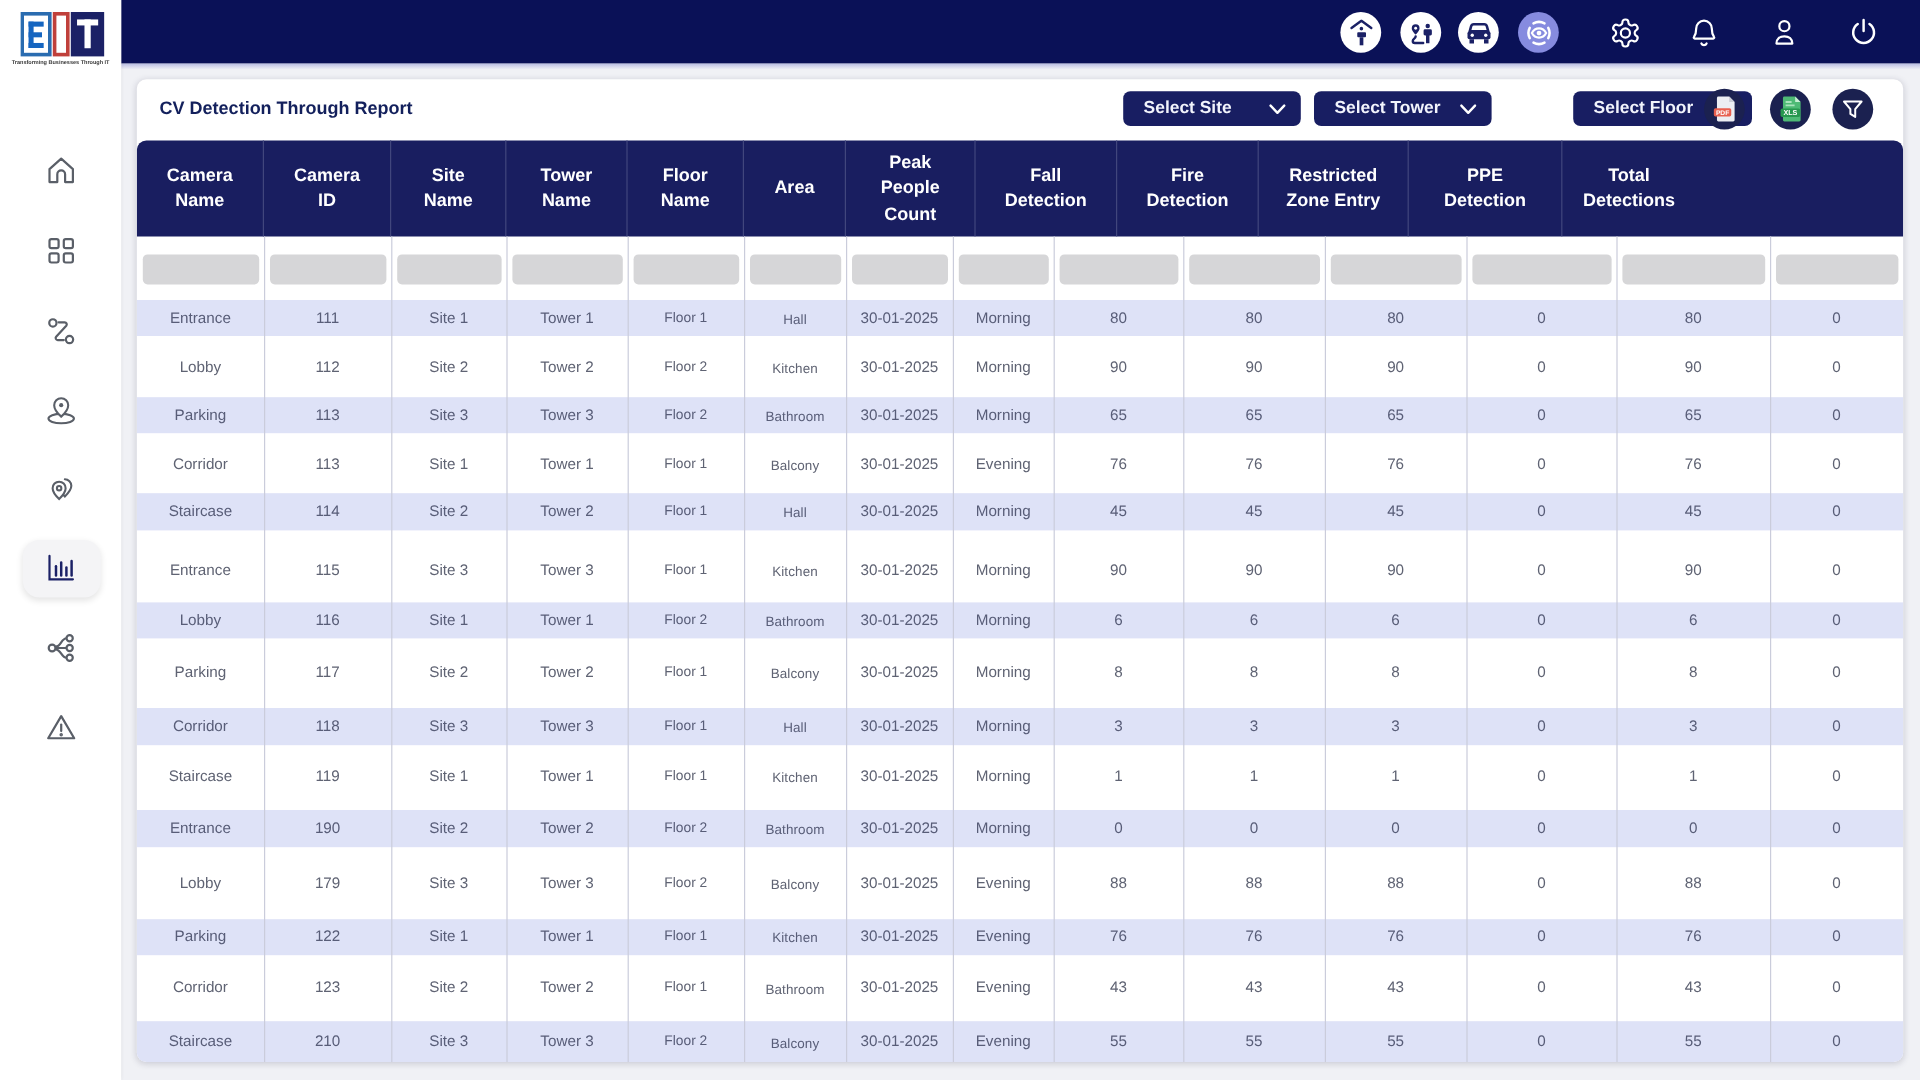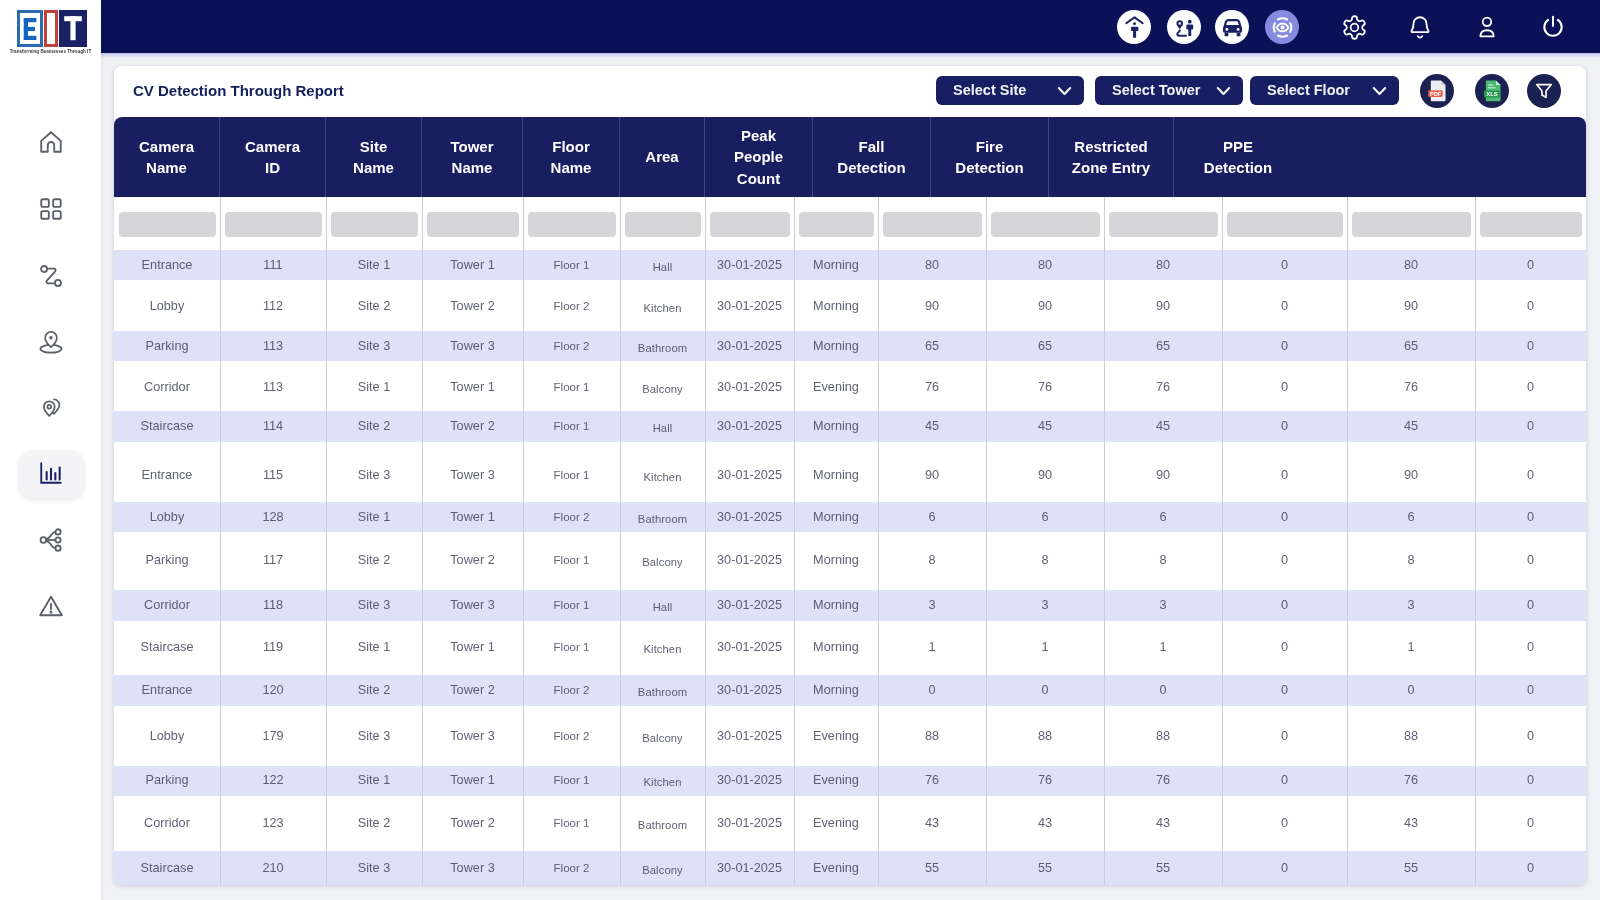--- a/index.html
+++ b/index.html
@@ -179,21 +179,21 @@
     </svg></div>
 
 <div class="card">
   <div class="title">CV Detection Through Report</div>
   <div class="sel" style="left:822px; width:148px;">Select Site<svg width="15" height="10" viewBox="0 0 15 10" fill="none" stroke="#fff" stroke-width="2" stroke-linecap="round" stroke-linejoin="round">
         <path d="M1.8 2 L7.5 8 L13.2 2"></path>
       </svg></div>
   <div class="sel" style="left:981px; width:148px;">Select Tower<svg width="15" height="10" viewBox="0 0 15 10" fill="none" stroke="#fff" stroke-width="2" stroke-linecap="round" stroke-linejoin="round">
         <path d="M1.8 2 L7.5 8 L13.2 2"></path>
       </svg></div>
-  <div class="sel" style="left:1136px; width:149px;">Select Floor<svg width="15" height="10" viewBox="0 0 15 10" fill="none" stroke="#fff" stroke-width="2" stroke-linecap="round" stroke-linejoin="round">
+  <div class="sel" style="left:1197px; width:149px;">Select Floor<svg width="15" height="10" viewBox="0 0 15 10" fill="none" stroke="#fff" stroke-width="2" stroke-linecap="round" stroke-linejoin="round">
         <path d="M1.8 2 L7.5 8 L13.2 2"></path>
       </svg></div>
   <div class="cbtn" style="left:1306px">
     <svg width="26" height="26" viewBox="0 0 26 26">
         <path d="M8 2.5 h9 l4.5 4.5 V22 a1.2 1.2 0 0 1 -1.2 1.2 H8 A1.2 1.2 0 0 1 6.8 22 V3.7 A1.2 1.2 0 0 1 8 2.5 Z" fill="#eceef2"></path>
         <path d="M17 2.5 l4.5 4.5 h-4.5 Z" fill="#c9ccd4"></path>
         <rect x="4.2" y="12.2" width="14.5" height="6.8" rx="1.4" fill="#e8604f"></rect>
         <text x="11.5" y="17.5" font-size="5.6" font-weight="bold" fill="#fff" text-anchor="middle" font-family="Liberation Sans">PDF</text>
       </svg>
   </div>
@@ -216,20 +216,21 @@
       <div class="hc" style="width:106px">Camera<br>ID</div>
       <div class="hc" style="width:96px">Site<br>Name</div>
       <div class="hc" style="width:101px">Tower<br>Name</div>
       <div class="hc" style="width:97px">Floor<br>Name</div>
       <div class="hc" style="width:85px">Area</div>
       <div class="hc" style="width:108px">Peak<br>People<br>Count</div>
       <div class="hc" style="width:118px">Fall<br>Detection</div>
       <div class="hc" style="width:118px">Fire<br>Detection</div>
       <div class="hc" style="width:125px">Restricted<br>Zone Entry</div>
       <div class="hc" style="width:128px">PPE<br>Detection</div>
+      <div class="hc" style="width:111px">Total<br>Detections</div>
     </div>
   <div class="frow">
       <div class="fc" style="width:106px">
         <div class="fb"></div>
       </div>
       <div class="fc" style="width:106px">
         <div class="fb"></div>
       </div>
       <div class="fc" style="width:96px">
         <div class="fb"></div>
@@ -380,21 +381,21 @@
       <div style="width:84px">Morning</div>
       <div style="width:108px">90</div>
       <div style="width:118px">90</div>
       <div style="width:118px">90</div>
       <div style="width:125px">0</div>
       <div style="width:128px">90</div>
       <div style="width:111px">0</div>
     </div>
 <div class="trow lavt" style="top:440.9px">
       <div style="width:106px">Lobby</div>
-      <div style="width:106px">128</div>
+      <div style="width:106px">116</div>
       <div style="width:96px">Site 1</div>
       <div style="width:101px">Tower 1</div>
       <div style="width:97px" class="fs">Floor 2</div>
       <div style="width:85px" class="ar">Bathroom</div>
       <div style="width:89px">30-01-2025</div>
       <div style="width:84px">Morning</div>
       <div style="width:108px">6</div>
       <div style="width:118px">6</div>
       <div style="width:118px">6</div>
       <div style="width:125px">0</div>
@@ -444,21 +445,21 @@
       <div style="width:84px">Morning</div>
       <div style="width:108px">1</div>
       <div style="width:118px">1</div>
       <div style="width:118px">1</div>
       <div style="width:125px">0</div>
       <div style="width:128px">1</div>
       <div style="width:111px">0</div>
     </div>
 <div class="trow lavt" style="top:614.4px">
       <div style="width:106px">Entrance</div>
-      <div style="width:106px">120</div>
+      <div style="width:106px">190</div>
       <div style="width:96px">Site 2</div>
       <div style="width:101px">Tower 2</div>
       <div style="width:97px" class="fs">Floor 2</div>
       <div style="width:85px" class="ar">Bathroom</div>
       <div style="width:89px">30-01-2025</div>
       <div style="width:84px">Morning</div>
       <div style="width:108px">0</div>
       <div style="width:118px">0</div>
       <div style="width:118px">0</div>
       <div style="width:125px">0</div>

